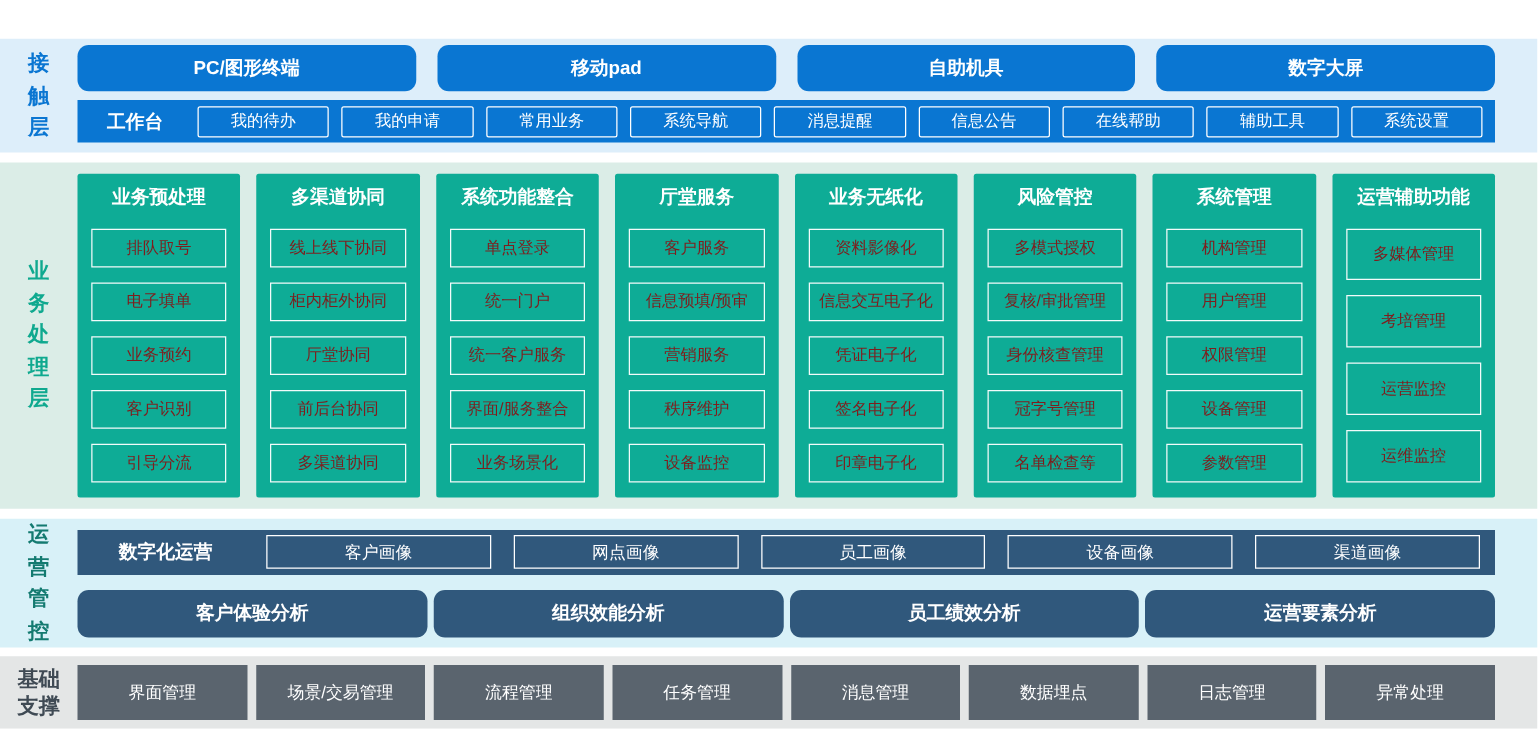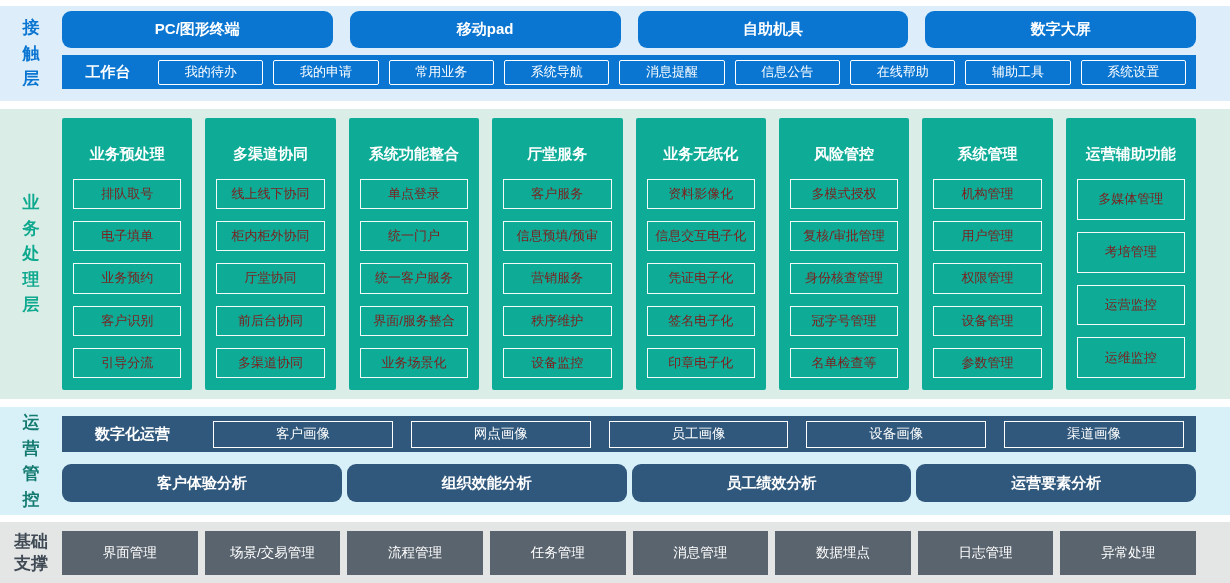--- a/index.html
+++ b/index.html
@@ -1,21 +1,21 @@
 <!DOCTYPE html>
 <html><head>
 <meta charset="utf-8">
 <style>
   * { box-sizing: border-box; margin: 0; padding: 0; }
   html, body { width: 1230px; height: 583px; background: #ffffff; overflow: hidden; }
   body { font-family: "Liberation Sans", "DejaVu Sans", sans-serif; }
 
   .page { width: 1230px; height: 583px; padding-top: 6px; display: flex; flex-direction: column; }
 
-  .layer { display: flex; width: 100%; }
+  .layer { display: flex; width: 100%; margin-top: 25px; }
   .layer-label { flex: 0 0 62px; display: flex; align-items: center; justify-content: center; font-weight: bold; }
   .vlabel { width: 1.15em; text-align: center; word-break: break-all; line-height: 1.5; font-size: 17px; }
   .vlabel2 { width: 2.3em; text-align: center; word-break: break-all; line-height: 1.25; font-size: 17px; }
   .layer-content { flex: 1; margin-right: 34px; display: flex; flex-direction: column; }
 
   
   .layer-contact { height: 95px; background: #ddeefa; }
   .layer-contact .layer-label { color: #0a76d2; }
   .channels-row { display: flex; gap: 17px; height: 37px; margin-top: 5px; }
   .channel-btn { flex: 1; background: #0a76d2; border-radius: 9px; color: #fff; font-weight: bold;
@@ -24,21 +24,21 @@
   .workbench-label { flex: 0 0 80px; text-align: center; color: #fff; font-weight: bold; font-size: 15px; }
   .wb-item { flex: 1; height: 25px; border: 1px solid #ffffff; border-radius: 2px; color: #fff; font-size: 13px;
              display: flex; align-items: center; justify-content: center; margin-left: 10px; cursor: pointer; }
 
   
   .layer-business { height: 290px; background: #dbede7; margin-top: 8px; }
   .layer-business .layer-label { color: #0fa98f; justify-content: center; }
   .biz-columns { flex-direction: row; gap: 13px; padding: 9px 0; }
   .biz-col { flex: 1; background: #0eac96; border-radius: 2px; display: flex; flex-direction: column;
              padding: 6px 11px 12px; gap: 12px; }
-  .biz-col-title { color: #fff; font-weight: bold; font-size: 15px; text-align: center; line-height: 26px; flex: 0 0 26px; margin-top: 17px; }
+  .biz-col-title { color: #fff; font-weight: bold; font-size: 15px; text-align: center; line-height: 26px; flex: 0 0 26px; }
   .biz-box { flex: 1; border: 1px solid rgba(255,255,255,0.95); color: #7f1d1d; font-size: 13px; text-align: center;
              line-height: 1.25; display: flex; align-items: center; justify-content: center; padding: 0 2px; cursor: pointer; }
 
   
   .layer-ops { height: 108px; background: #d8f1f8; margin-top: 8px; }
   .layer-ops .layer-label { color: #137a70; }
   .ops-bar { display: flex; align-items: center; height: 36px; background: #30587c; margin-top: 9px; padding: 0 12px 0 8px; }
   .ops-bar-label { flex: 0 0 125px; text-align: center; color: #fff; font-weight: bold; font-size: 15px; }
   .ops-box { flex: 1; height: 27px; border: 1px solid #ffffff; color: #fff; font-size: 13.5px;
              display: flex; align-items: center; justify-content: center; margin-left: 18px; cursor: pointer; }

